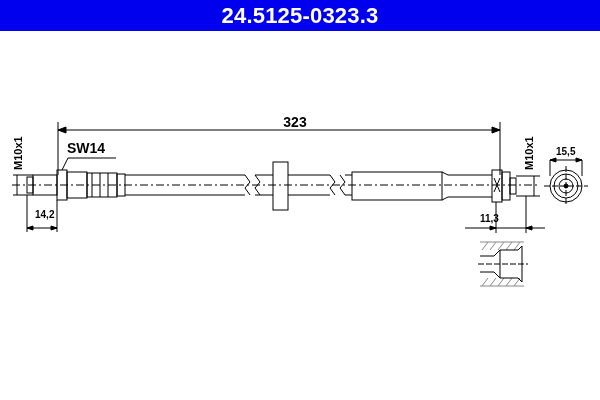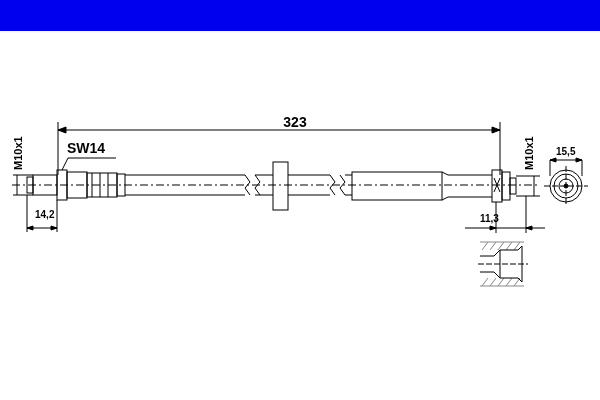--- a/index.html
+++ b/index.html
@@ -7,20 +7,21 @@
   .header{position:absolute;left:0;top:0;width:600px;height:31px;background:#0000ee;color:#fff;
     display:flex;justify-content:center;align-items:center;font-weight:bold;font-size:22px;letter-spacing:0.2px;}
   .header span{margin:0 14px;}
   svg{position:absolute;left:0;top:0;}
   .lbl{font-family:"Liberation Sans",sans-serif;font-weight:bold;fill:#000;}
 </style>
 </head>
 <body>
 
 <div class="header">
+  <span>24.5125-0323.3</span>
 </div>
 
 <svg width="600" height="400" viewBox="0 0 600 400">
   <g stroke="#000" fill="none" stroke-width="1">
 
     <line x1="58" y1="130" x2="500" y2="130"></line>
     <line x1="58" y1="122" x2="58" y2="175"></line>
     <line x1="500" y1="122" x2="500" y2="175"></line>
     <polygon points="58,130 66,127 66,133" fill="#000"></polygon>
     <polygon points="500,130 492,127 492,133" fill="#000"></polygon>

